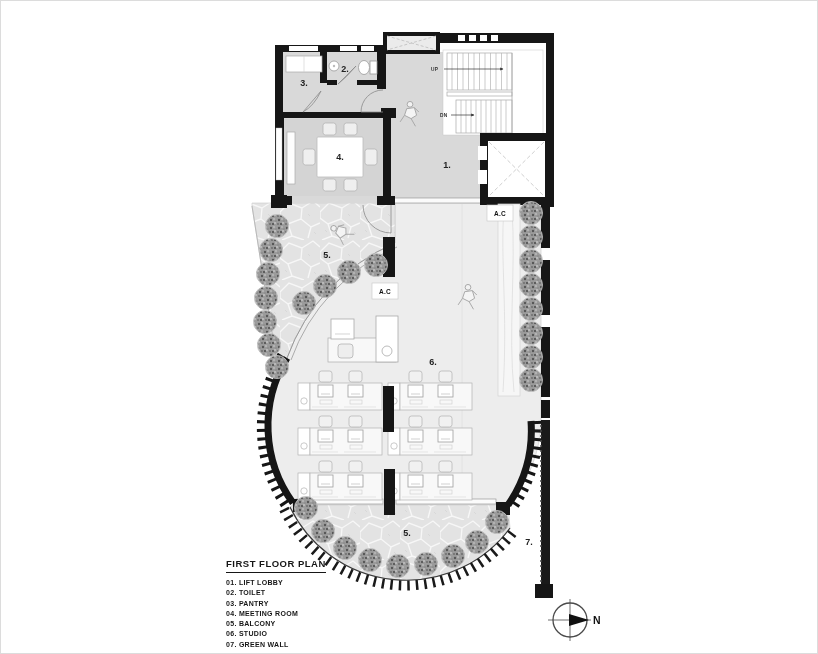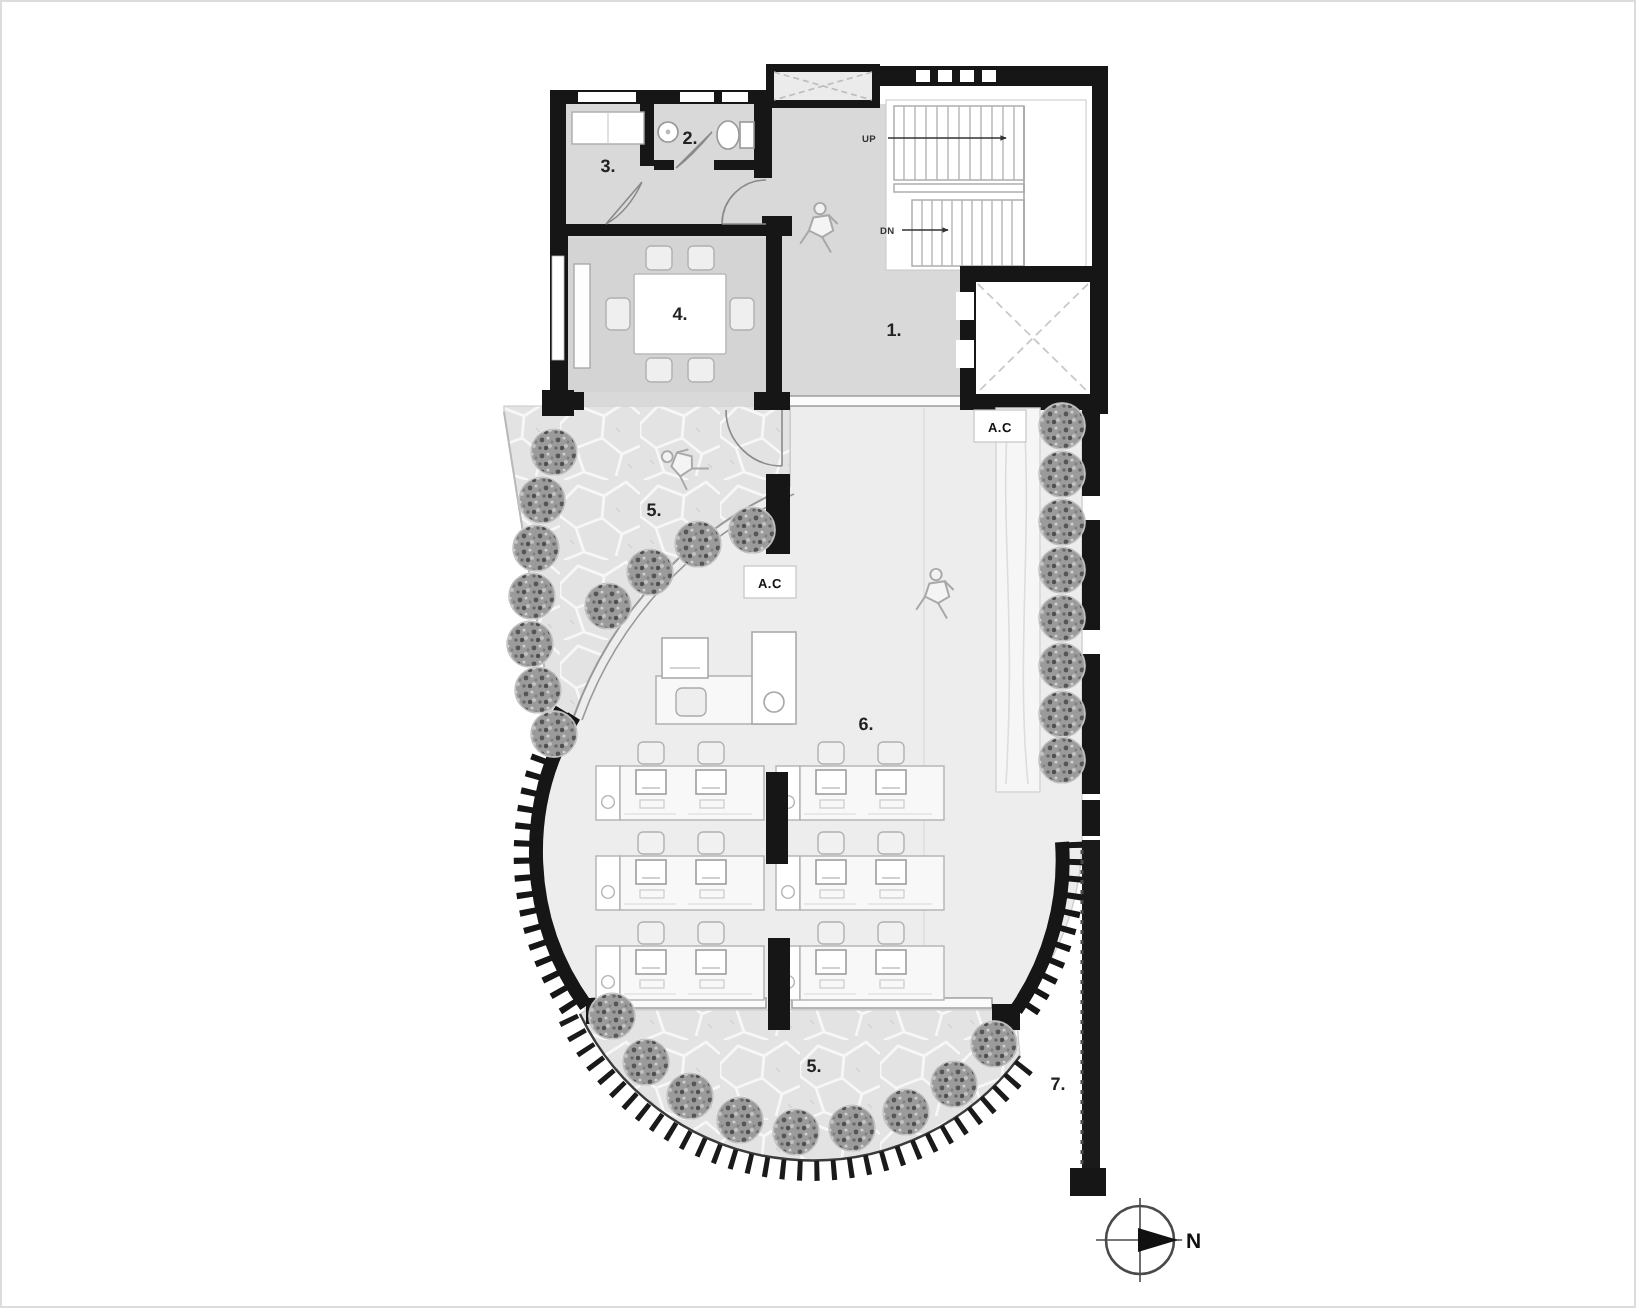--- a/index.html
+++ b/index.html
@@ -274,14 +274,26 @@
 
   <g>
     <circle cx="570" cy="620" r="17" fill="none" stroke="#4a4a4a" stroke-width="1.3"></circle>
     <line x1="548" y1="620" x2="591" y2="620" stroke="#4a4a4a" stroke-width="0.8"></line>
     <line x1="570" y1="599" x2="570" y2="641" stroke="#4a4a4a" stroke-width="0.8"></line>
     <polygon points="569,614 589,620 569,626" fill="#111111"></polygon>
     <text x="593" y="624" class="nn">N</text>
   </g>
 </svg>
 
-
+<div class="legend">
+  <div class="legend-title">FIRST FLOOR PLAN</div>
+  <div class="legend-items">
+    <div>01. LIFT LOBBY</div>
+    <div>02. TOILET</div>
+    <div>03. PANTRY</div>
+    <div>04. MEETING ROOM</div>
+    <div>05. BALCONY</div>
+    <div>06. STUDIO</div>
+    <div>07. GREEN WALL</div>
+  </div>
 </div>
 
+</div>
+
 </body></html>

